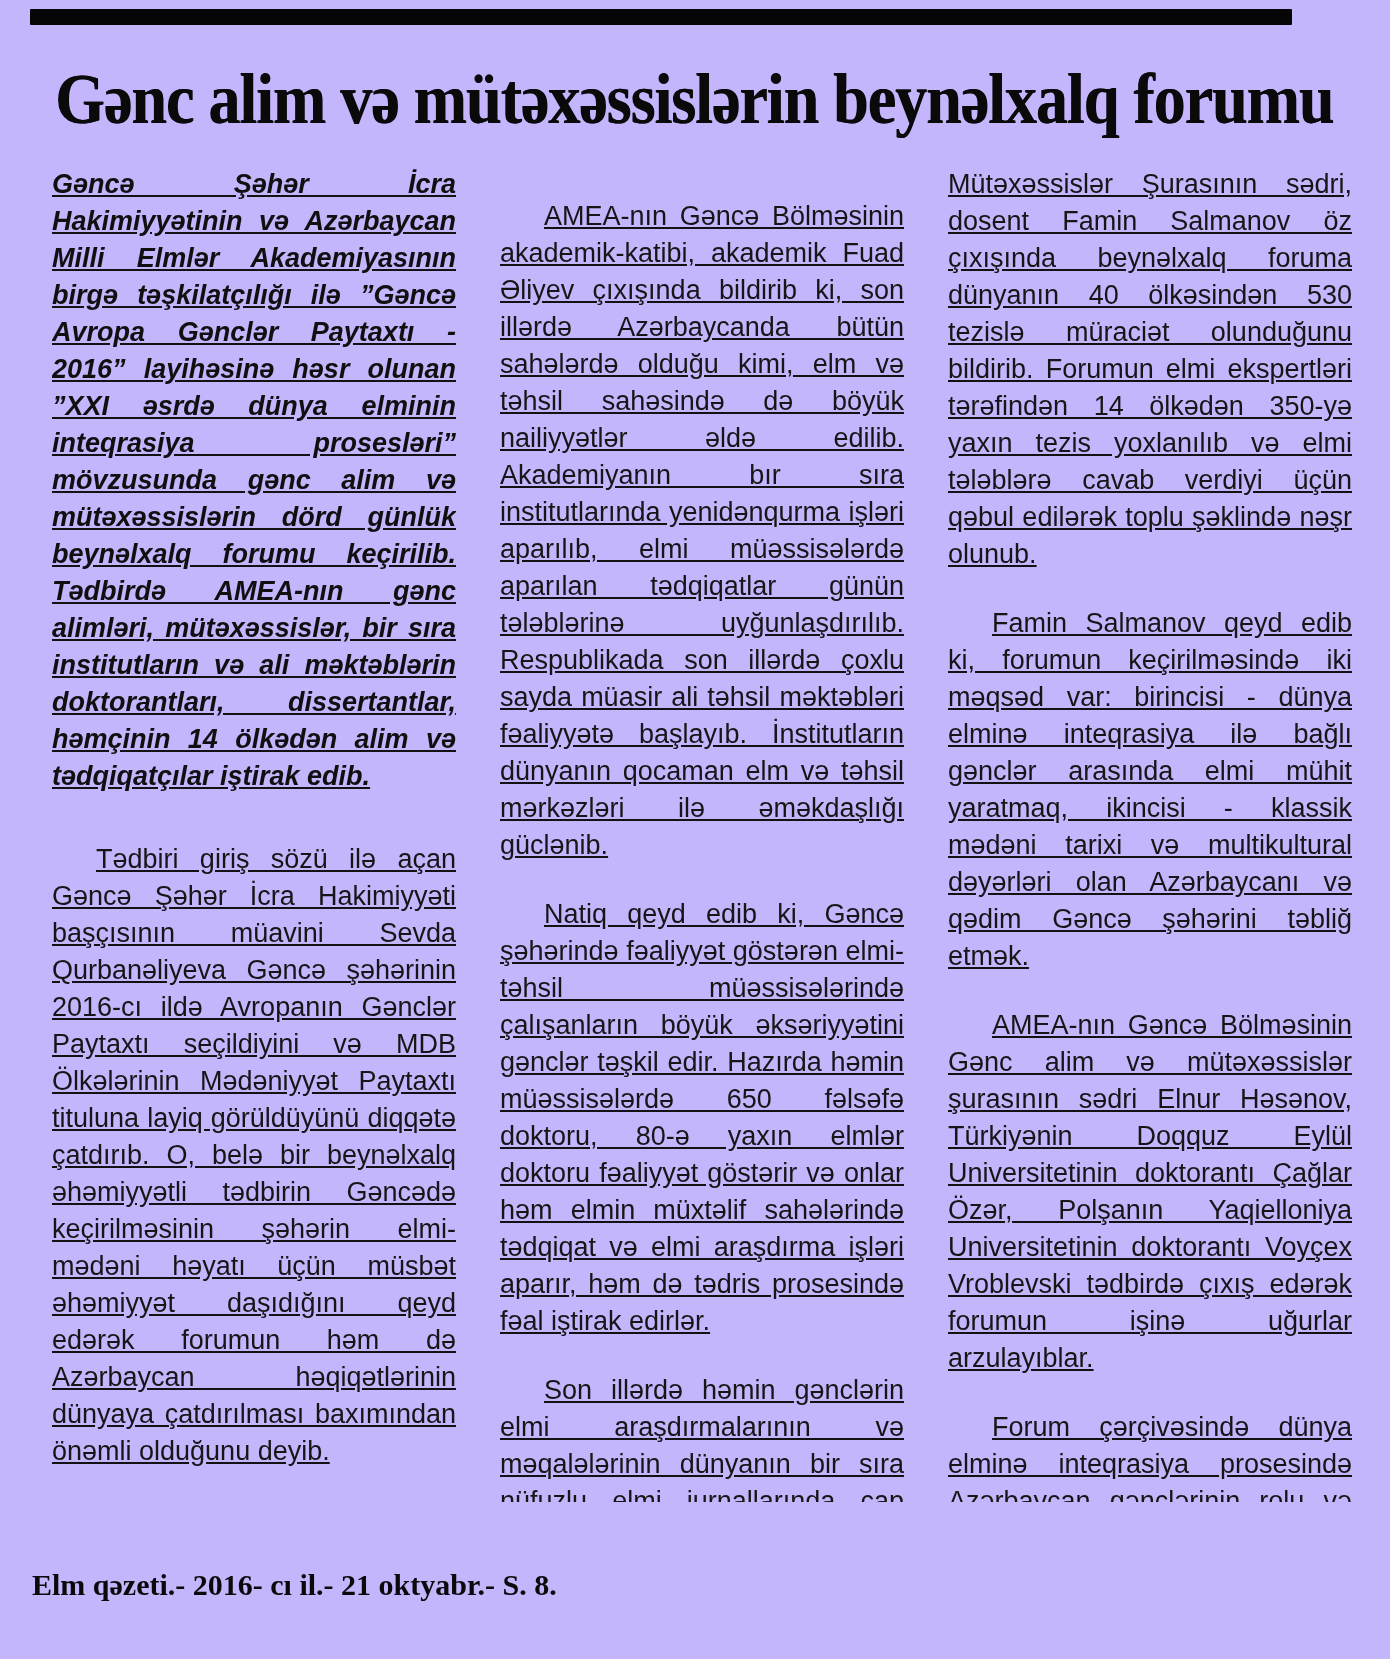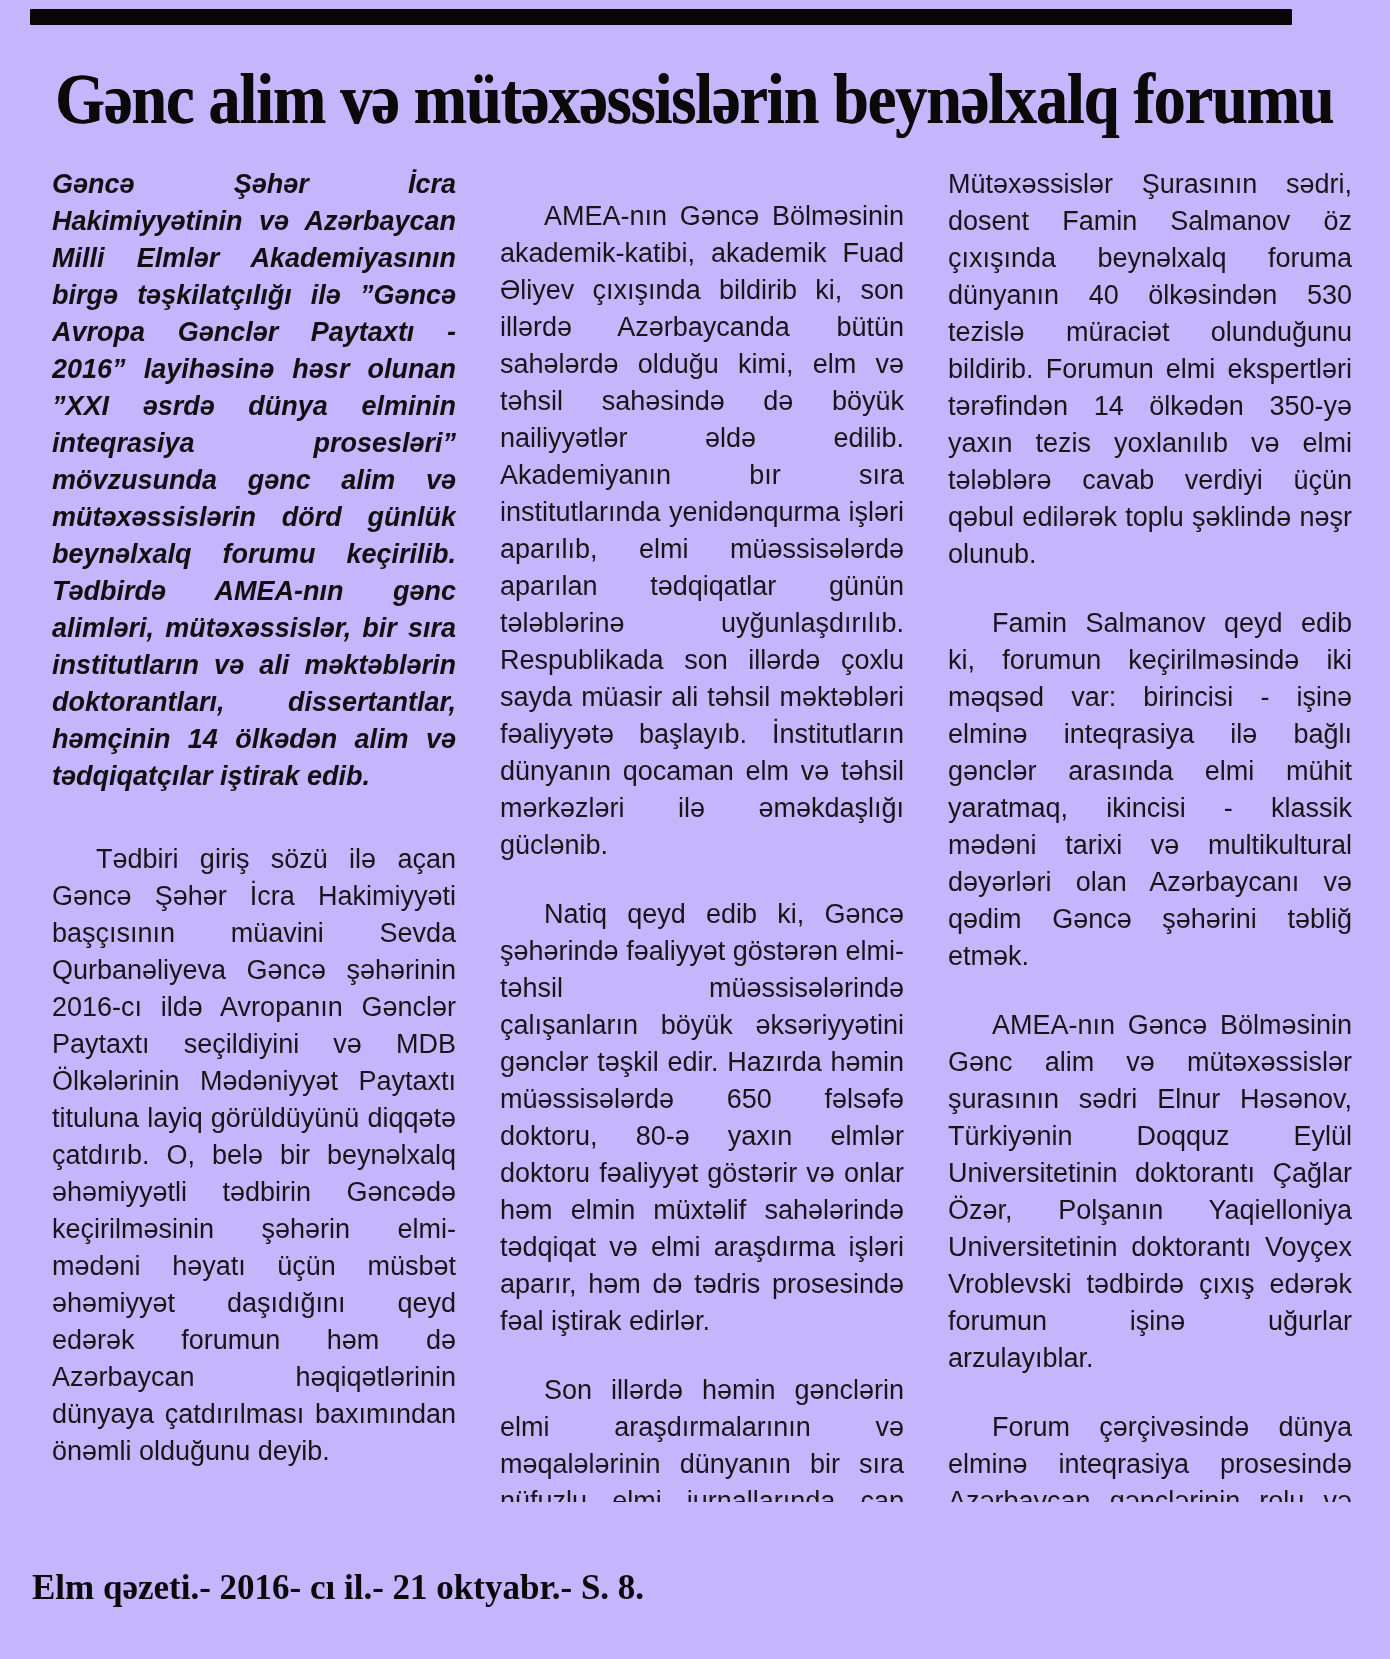--- a/index.html
+++ b/index.html
@@ -40,20 +40,21 @@
   }
   .columns {
     position: absolute;
     top: 166px;
     left: 52px;
     width: 1300px;
     height: 1336px;
     display: flex;
     gap: 44px;
     overflow: hidden;
+    text-decoration: underline;
   }
   .col {
     flex: 1 1 0;
     min-width: 0;
     overflow: hidden;
   }
   .col p {
     margin: 0;
     font-size: 27px;
     line-height: 37px;
@@ -66,21 +67,21 @@
     margin-bottom: 46px;
     color: #101010;
   }
   .col p.indent { text-indent: 44px; margin-top: 32px; }
   .citation {
     position: absolute;
     left: 32px;
     top: 1568px;
     font-family: "Liberation Serif", serif;
     font-weight: 700;
-    font-size: 35px;
+    font-size: 30px;
     color: #0a0a0a;
   }
 </style>
 </head>
 <body>
 
 <div class="page">
 
   <div class="top-rule"></div>
 
@@ -96,21 +97,21 @@
 
     <div class="col">
       <p class="indent">AMEA-nın Gəncə Bölməsinin akademik-katibi, akademik Fuad Əliyev çıxışında bildirib ki, son illərdə Azərbaycanda bütün sahələrdə olduğu kimi, elm və təhsil sahəsində də böyük nailiyyətlər əldə edilib. Akademiyanın bır sıra institutlarında yenidənqurma işləri aparılıb, elmi müəssisələrdə aparılan tədqiqatlar günün tələblərinə uyğunlaşdırılıb. Respublikada son illərdə çoxlu sayda müasir ali təhsil məktəbləri fəaliyyətə başlayıb. İnstitutların dünyanın qocaman elm və təhsil mərkəzləri ilə əməkdaşlığı güclənib.</p>
       <p class="indent">Natiq qeyd edib ki, Gəncə şəhərində fəaliyyət göstərən elmi-təhsil müəssisələrində çalışanların böyük əksəriyyətini gənclər təşkil edir. Hazırda həmin müəssisələrdə 650 fəlsəfə doktoru, 80-ə yaxın elmlər doktoru fəaliyyət göstərir və onlar həm elmin müxtəlif sahələrində tədqiqat və elmi araşdırma işləri aparır, həm də tədris prosesində fəal iştirak edirlər.</p>
       <p class="indent">Son illərdə həmin gənclərin elmi araşdırmalarının və məqalələrinin dünyanın bir sıra nüfuzlu elmi jurnallarında çap olunduğunu deyən Fuad Əliyev bildirib ki, forum yaxın gələcəkdə həm də həmin müəssisələrdə aparılacaq elmi-tədqiqat işlərinin nəticələrinə müsbət təsir göstərəcək.</p>
 
     </div>
 
     <div class="col">
       <p>Mütəxəssislər Şurasının sədri, dosent Famin Salmanov öz çıxışında beynəlxalq foruma dünyanın 40 ölkəsindən 530 tezislə müraciət olunduğunu bildirib. Forumun elmi ekspertləri tərəfindən 14 ölkədən 350-yə yaxın tezis yoxlanılıb və elmi tələblərə cavab verdiyi üçün qəbul edilərək toplu şəklində nəşr olunub.</p>
-      <p class="indent">Famin Salmanov qeyd edib ki, forumun keçirilməsində iki məqsəd var: birincisi - işinə elminə inteqrasiya ilə bağlı gənclər arasında elmi mühit yaratmaq, ikincisi - klassik mədəni tarixi və multikultural dəyərləri olan Azərbaycanı və qədim Gəncə şəhərini təbliğ etmək.</p>
+      <p class="indent">Famin Salmanov qeyd edib ki, forumun keçirilməsində iki məqsəd var: birincisi - dünya elminə inteqrasiya ilə bağlı gənclər arasında elmi mühit yaratmaq, ikincisi - klassik mədəni tarixi və multikultural dəyərləri olan Azərbaycanı və qədim Gəncə şəhərini təbliğ etmək.</p>
       <p class="indent">AMEA-nın Gəncə Bölməsinin Gənc alim və mütəxəssislər şurasının sədri Elnur Həsənov, Türkiyənin Doqquz Eylül Universitetinin doktorantı Çağlar Özər, Polşanın Yaqielloniya Universitetinin doktorantı Voyçex Vroblevski tədbirdə çıxış edərək forumun işinə uğurlar arzulayıblar.</p>
       <p class="indent">Forum çərçivəsində dünya elminə inteqrasiya prosesində Azərbaycan gənclərinin rolu və Azərbaycanda multikulturalizm ənənələri müzakirə edilib, həmçinin Nizami Gəncəvi irsinin dünyaya tanıdılması ilə bağlı iştirakçılara ətraflı məlumat verilib.</p>
 
     </div>
 
   </div>
 
   <div class="citation">Elm qəzeti.- 2016- cı il.- 21 oktyabr.- S. 8.</div>
 
 </div>

